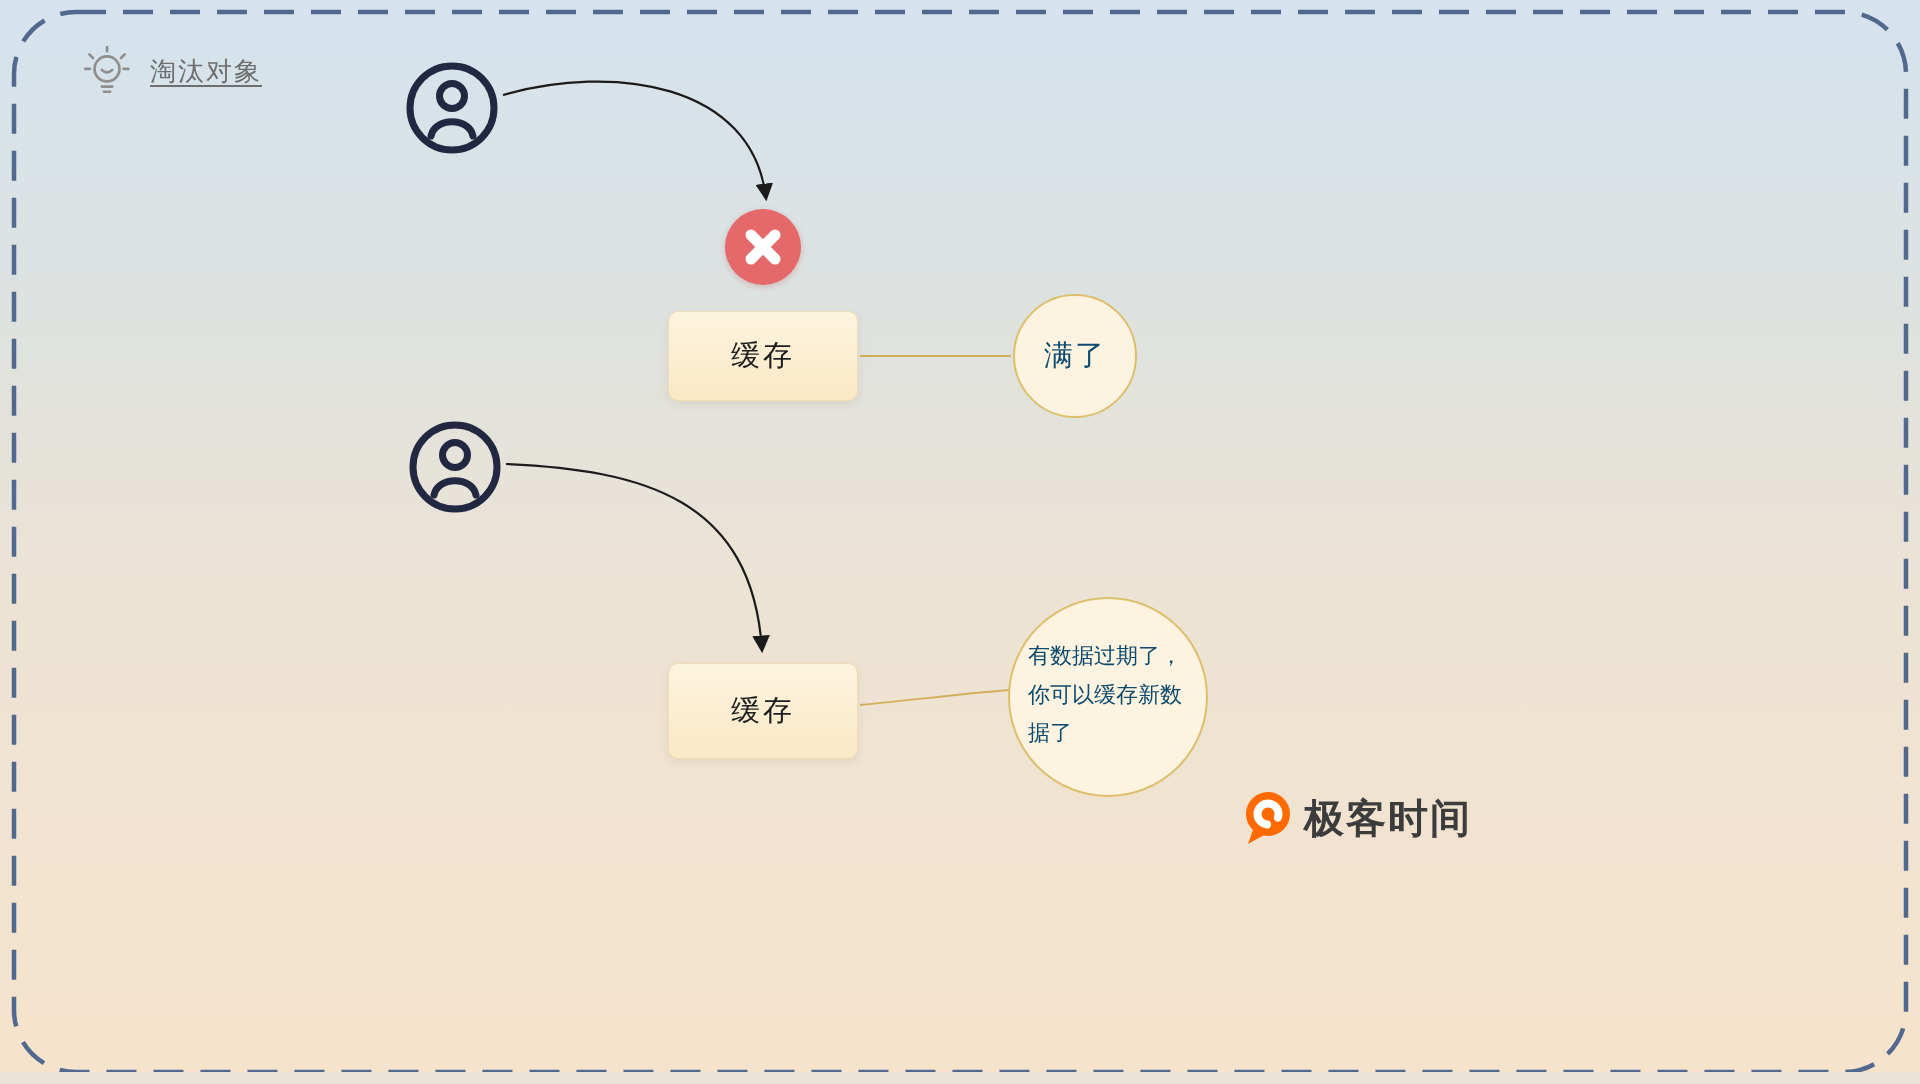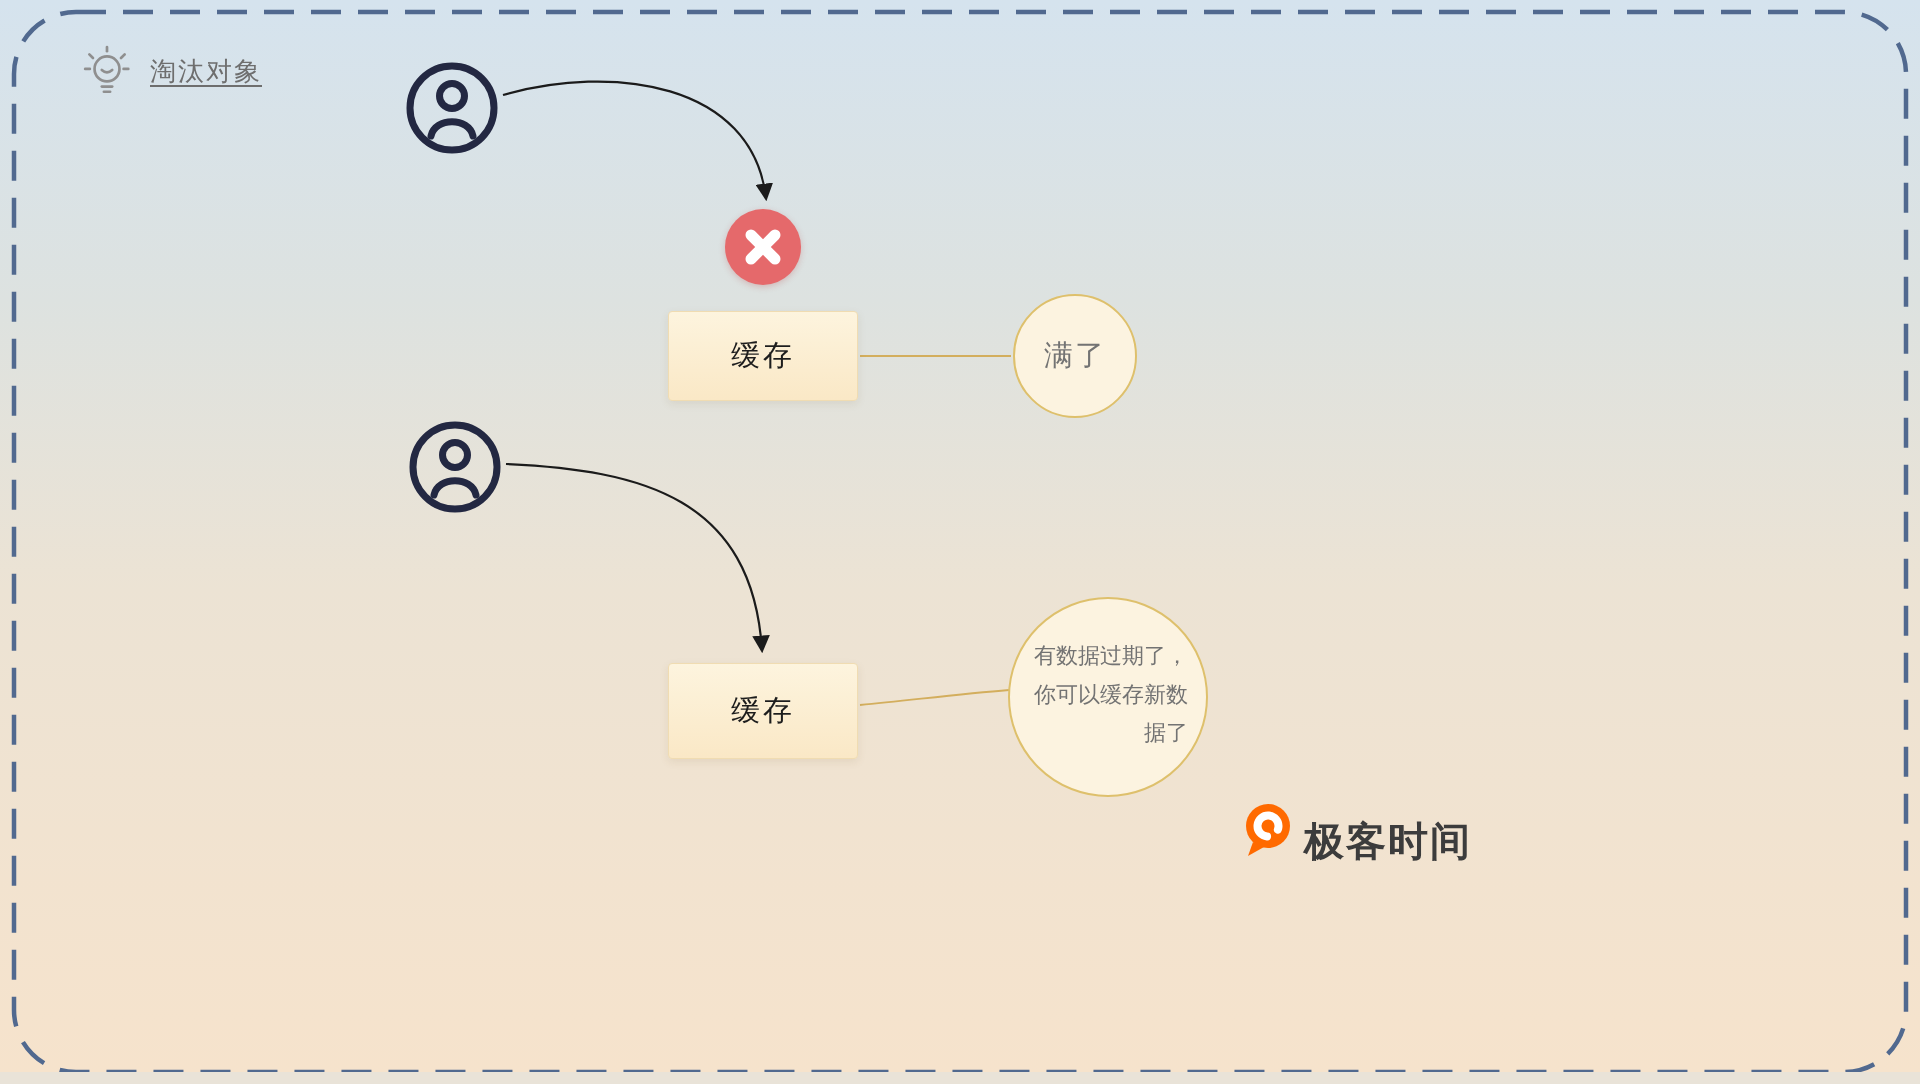--- a/index.html
+++ b/index.html
@@ -46,40 +46,40 @@
     width: 76px; height: 76px;
     border-radius: 50%;
     background: #e5696b;
     display: flex; align-items: center; justify-content: center;
     box-shadow: 0 2px 6px rgba(180, 60, 60, 0.25);
   }
   
   .cache-box {
     position: absolute;
     width: 190px;
-    border-radius: 4px;
+    border-radius: 10px;
     background: linear-gradient(180deg, #fdf4de 0%, #fae8c6 100%);
     border: 1px solid #f0dcb2;
     box-shadow: 0 3px 8px rgba(120, 90, 40, 0.10);
     display: flex; align-items: center; justify-content: center;
     font-size: 29px;
     color: #1d1d1d;
     letter-spacing: 3px;
   }
   .cache-box.b1 { left: 668px; top: 311px; height: 90px; }
   .cache-box.b2 { left: 668px; top: 663px; height: 96px; }
   
   .status-circle {
     position: absolute;
     border-radius: 50%;
     background: #fcf3e0;
     border: 2px solid #dec06c;
     display: flex; align-items: center; justify-content: center;
-    text-align: right;
-    color: #737373;
+    text-align: left;
+    color: #0c4a6e;
   }
   .status-circle.small {
     left: 1013px; top: 294px;
     width: 124px; height: 124px;
     font-size: 29px;
     letter-spacing: 2px;
   }
   .status-circle.big {
     left: 1008px; top: 597px;
     width: 200px; height: 200px;
@@ -94,21 +94,20 @@
     left: 1240px; top: 790px;
     display: flex;
     align-items: center;
     gap: 10px;
   }
   .brand-text {
     font-size: 40px;
     font-weight: 700;
     color: #3c3c3c;
     letter-spacing: 2px;
-    margin-top: 24px;
   }
 </style>
 </head>
 <body>
 
 <div class="canvas">
 
   <svg class="layer" viewBox="0 0 1920 1084">
     <defs>
       <marker id="arrowhead" viewBox="0 0 10 10" refX="8.2" refY="5" markerWidth="8" markerHeight="8" orient="auto-start-reverse">

